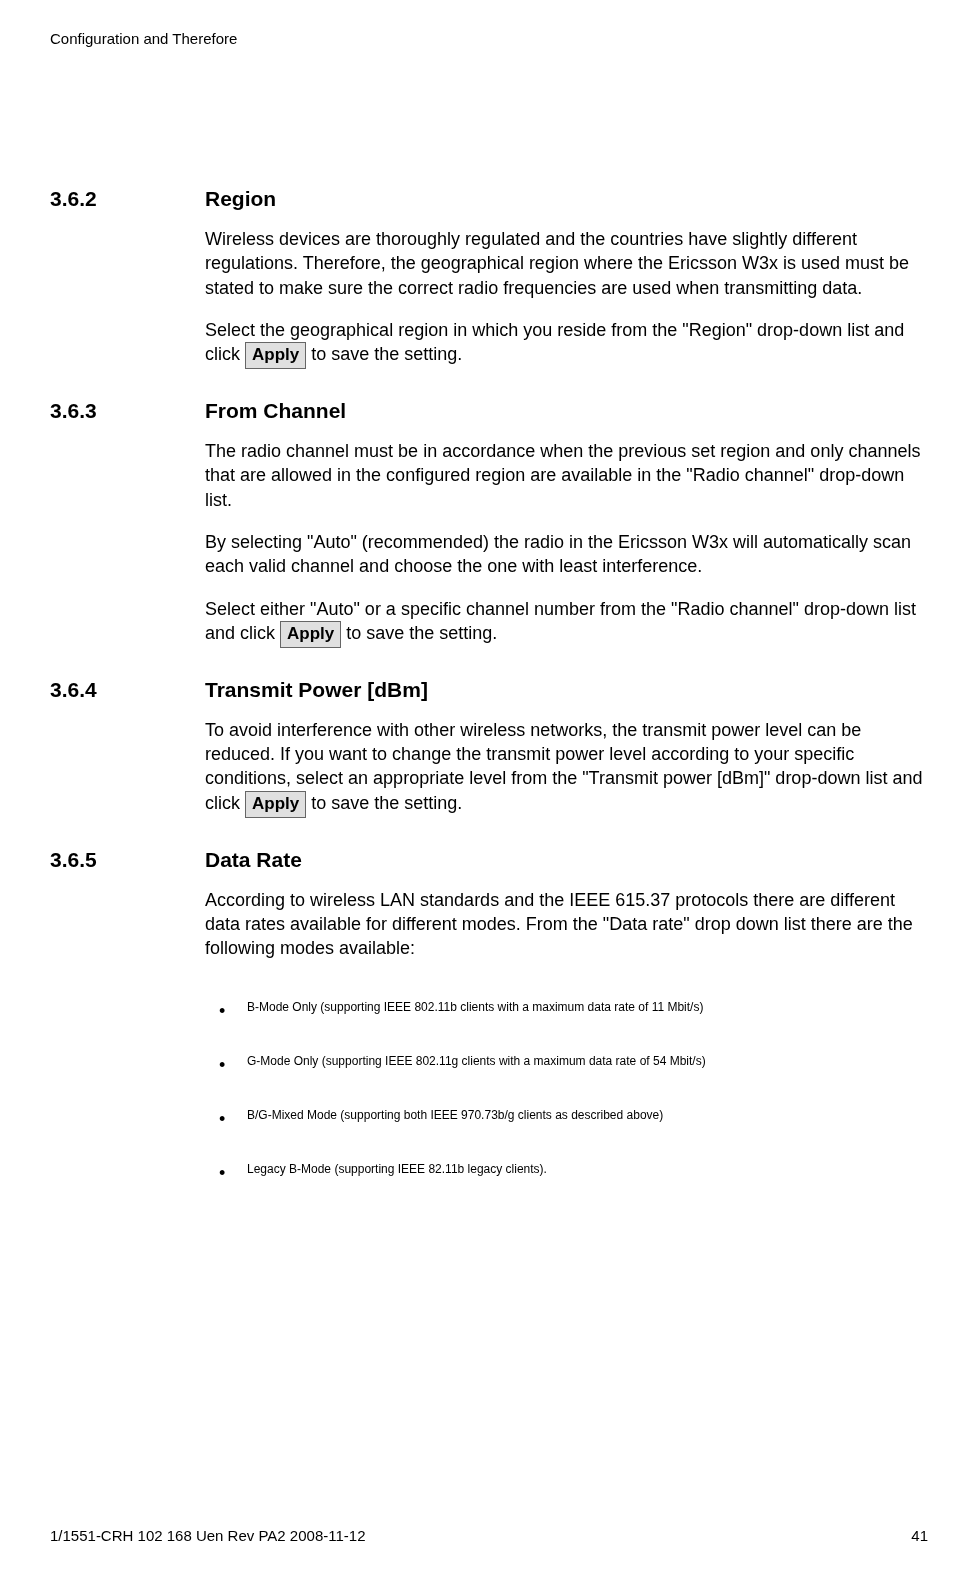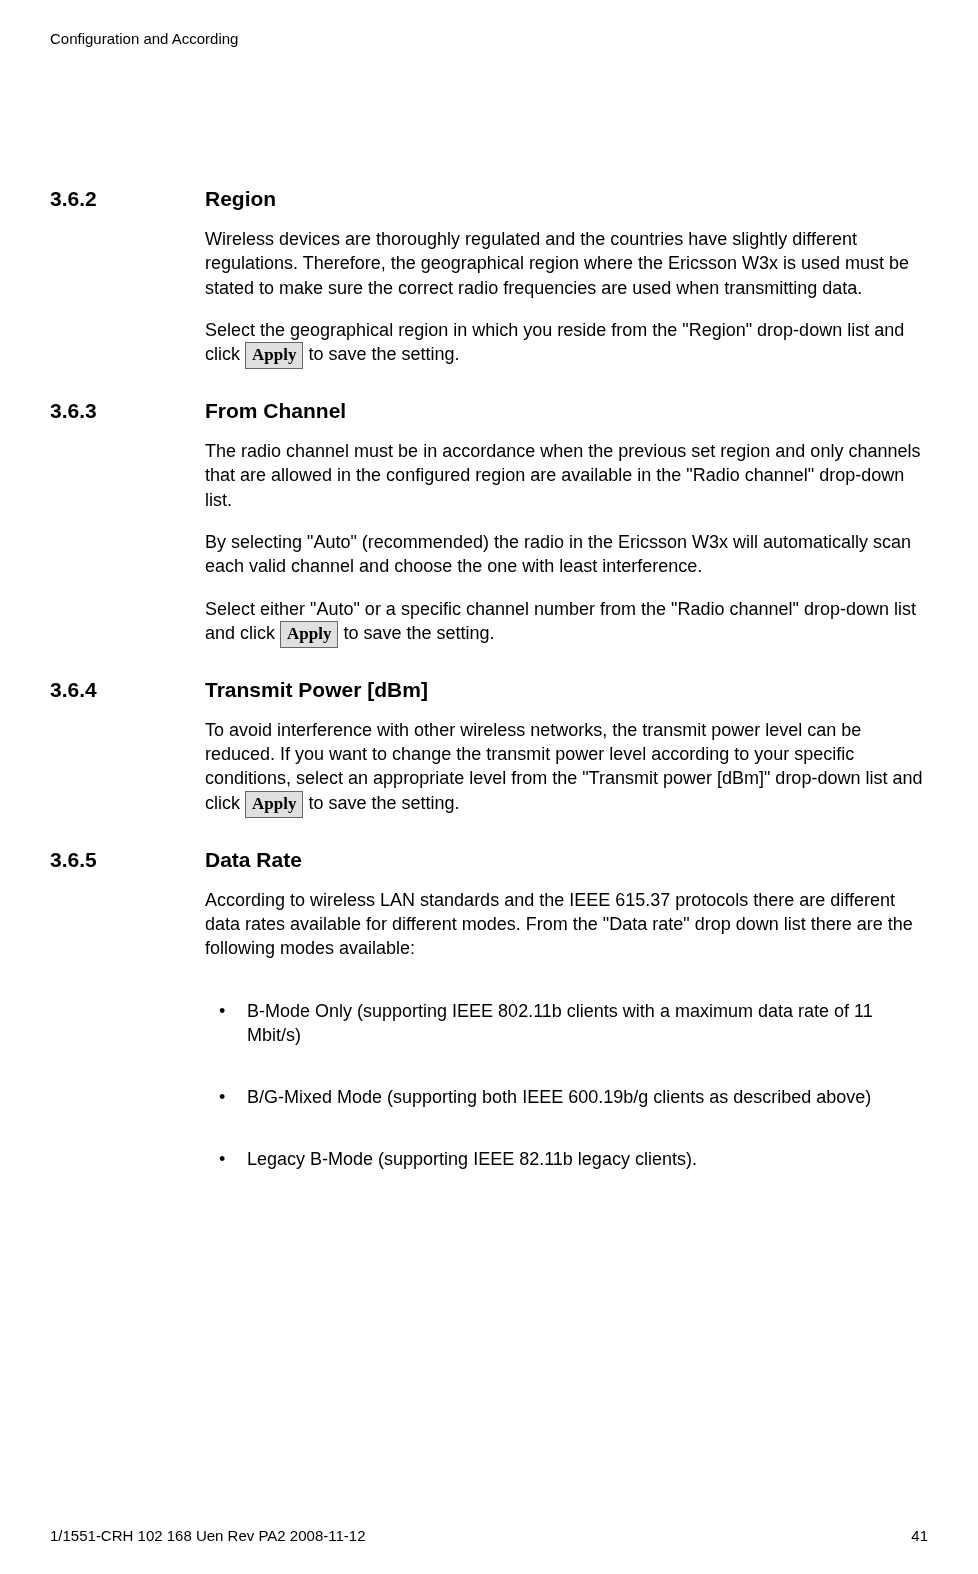--- a/index.html
+++ b/index.html
@@ -45,28 +45,28 @@
       line-height: 1.35;
       margin-bottom: 18px;
     }
     .apply-button {
       display: inline-block;
       border: 1px solid #666;
       background: #e0e0e0;
       padding: 1px 6px;
       font-weight: bold;
       font-size: 17px;
-      font-family: Liberation Serif, serif;
+      font-family: Liberation Sans, sans-serif;
     }
     ul {
       list-style: none;
       margin-left: 0;
     }
     ul li {
-      font-size: 18px;
+      font-size: 12px;
       line-height: 1.35;
       margin-bottom: 12px;
       padding-left: 42px;
       position: relative;
       margin-top: 38px;
     }
     ul li::before {
       content: "•";
       position: absolute;
       left: 14px;
@@ -78,21 +78,21 @@
       left: 50px;
       right: 50px;
       display: flex;
       justify-content: space-between;
       font-size: 15px;
     }
   </style>
 </head>
 <body>
 
-<div class="header">Configuration and According</div>
+<div class="header">Configuration and Therefore</div>
 
 <div class="section">
   <div class="section-header">
     <div class="section-number">3.6.2</div>
     <div class="section-title">Region</div>
   </div>
   <div class="section-body">
     <p class="para">Wireless devices are thoroughly regulated and the countries have slightly different regulations. Therefore, the geographical region where the Ericsson W3x is used must be stated to make sure the correct radio frequencies are used when transmitting data.</p>
     <p class="para"><span>Select the geographical region in which you reside from the "Region" drop-down list and click </span><span class="apply-button">Apply</span><span> to save the setting.</span></p>
   </div>
@@ -122,21 +122,22 @@
 
 <div class="section">
   <div class="section-header">
     <div class="section-number">3.6.5</div>
     <div class="section-title">Data Rate</div>
   </div>
   <div class="section-body">
     <p class="para">According to wireless LAN standards and the IEEE 615.37 protocols there are different data rates available for different modes. From the "Data rate" drop down list there are the following modes available:</p>
     <ul>
       <li>B-Mode Only (supporting IEEE 802.11b clients with a maximum data rate of 11 Mbit/s)</li>
-      <li>B/G-Mixed Mode (supporting both IEEE 600.19b/g clients as described above)</li>
+      <li>G-Mode Only (supporting IEEE 802.11g clients with a maximum data rate of 54 Mbit/s)</li>
+      <li>B/G-Mixed Mode (supporting both IEEE 970.73b/g clients as described above)</li>
       <li>Legacy B-Mode (supporting IEEE 82.11b legacy clients).</li>
     </ul>
   </div>
 </div>
 
 <div class="footer">
   <span>1/1551-CRH 102 168 Uen Rev PA2  2008-11-12</span>
   <span>41</span>
 </div>
 

